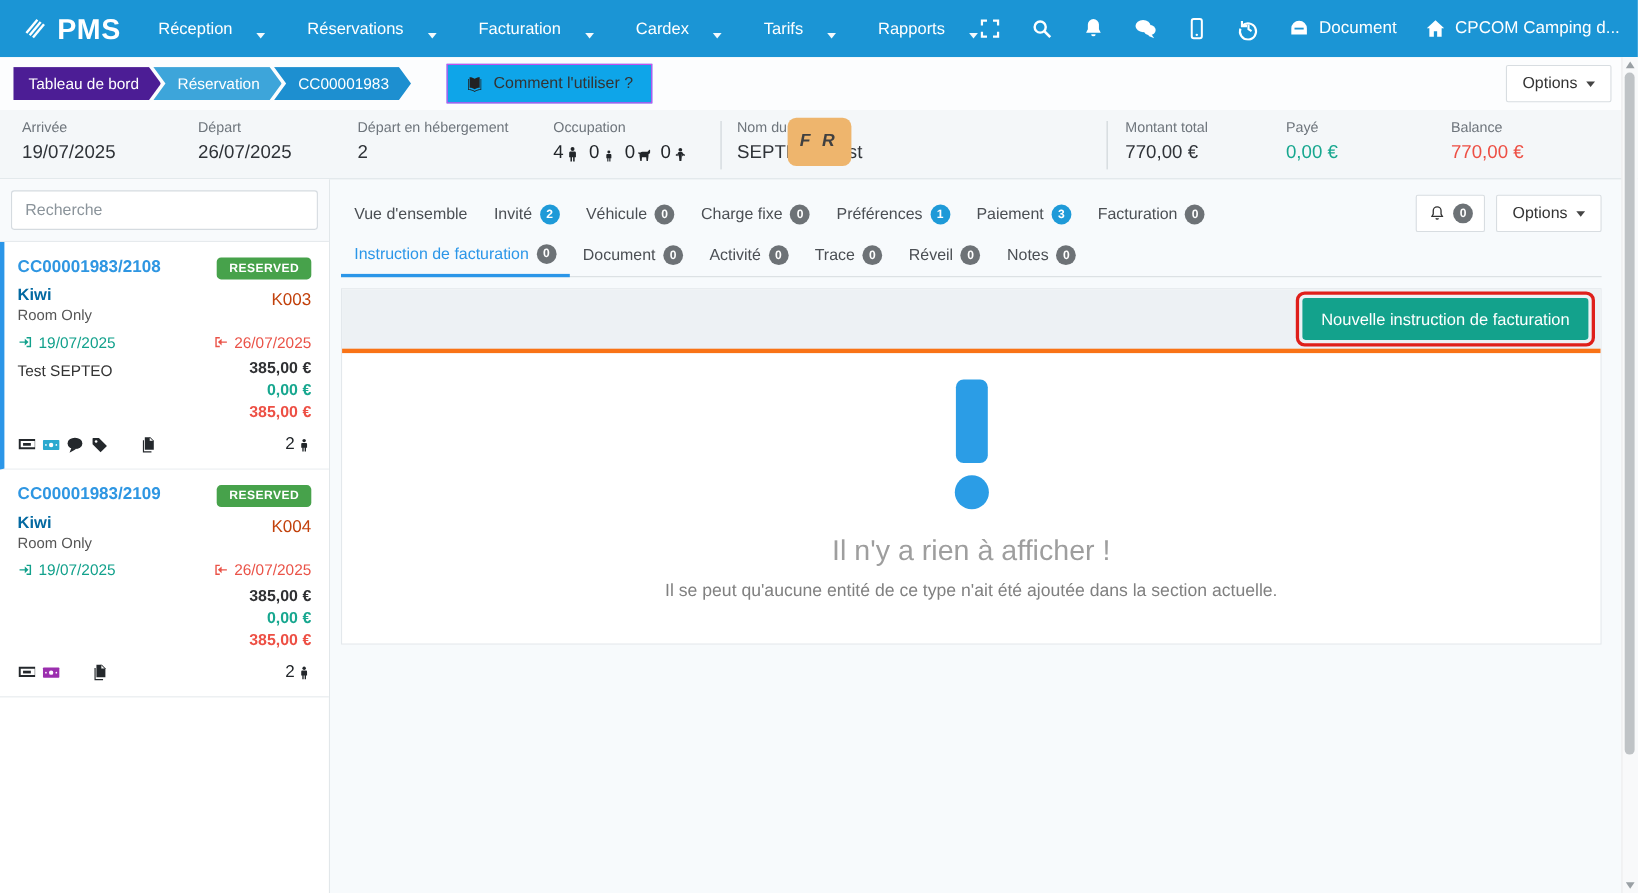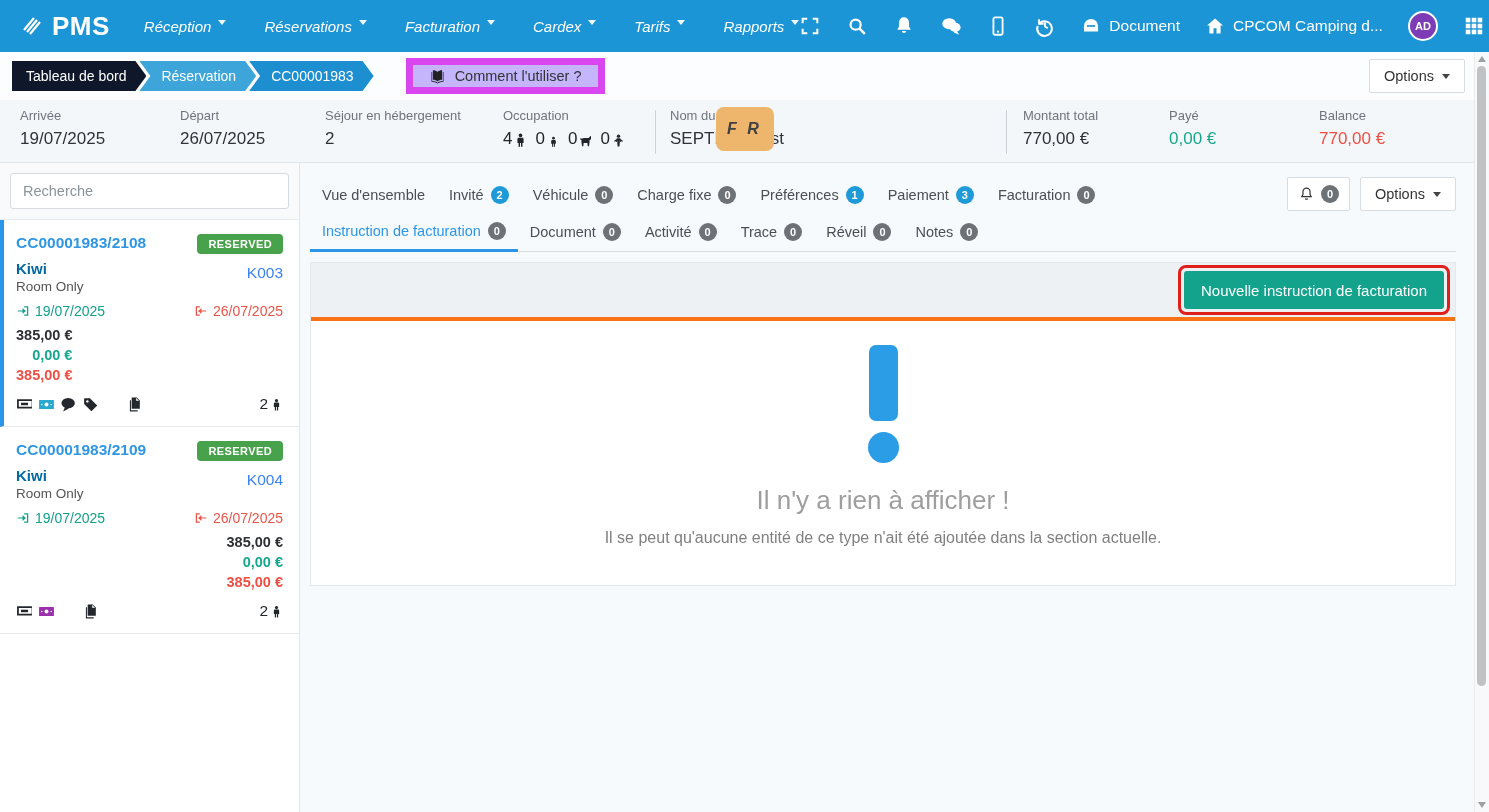--- a/index.html
+++ b/index.html
@@ -4,37 +4,37 @@
 <style>
   * { margin:0; padding:0; box-sizing:border-box; }
   html,body { width:1489px; height:812px; font-family:"Liberation Sans","DejaVu Sans",sans-serif; background:#f7fafc; overflow:hidden; }
   .app { position:relative; width:1489px; height:812px; background:#f7fafc; }
 
   
   .topnav { height:52px; background:#1b95d5; display:flex; align-items:center; padding:0 14px 0 22px; color:#fff; }
   .logo { display:flex; align-items:center; gap:6px; margin-right:34px; cursor:pointer; }
   .logo-text { font-size:26px; font-weight:bold; letter-spacing:.5px; }
   .menus { display:flex; align-items:center; gap:38px; font-size:15px; }
-  .menu-item { display:flex; align-items:flex-start; gap:7px; cursor:pointer; white-space:nowrap;font-style:italic; }
+  .menu-item { display:flex; align-items:flex-end; gap:22px; cursor:pointer; white-space:nowrap; }
   .caret-w { width:0; height:0; border-left:4.5px solid transparent; border-right:4.5px solid transparent; border-top:5px solid rgba(255,255,255,.95); margin-top:2px; }
   .caret-d { width:0; height:0; border-left:4.5px solid transparent; border-right:4.5px solid transparent; border-top:5px solid #444; margin-left:8px; }
   .nav-right { margin-left:auto; display:flex; align-items:center; gap:25px; }
   .nav-icon { width:22px; height:22px; display:inline-flex; cursor:pointer; }
   .nav-icon svg { width:100%; height:100%; }
   .nav-chip { display:flex; align-items:center; gap:8px; font-size:15.5px; cursor:pointer; white-space:nowrap; }
   .avatar { width:30px; height:30px; border-radius:50%; background:#7d3cb5; border:2px solid #fff; color:#fff; font-size:11px; font-weight:bold; display:flex; align-items:center; justify-content:center; cursor:pointer; }
 
   
   .crumb-row { position:relative; height:48px; background:#fcfdfe; display:flex; align-items:center; padding:0 12px; }
   .crumbs { display:flex; align-items:center; }
   .crumb { color:#fff; font-size:14px; padding:7px 20px 7px 22px; cursor:pointer; white-space:nowrap; }
-  .crumb.c0 { background:#0f172a; clip-path:polygon(0 0,calc(100% - 11px) 0,100% 50%,calc(100% - 11px) 100%,0 100%); padding-left:14px; }
+  .crumb.c0 { background:#4c1d95; clip-path:polygon(0 0,calc(100% - 11px) 0,100% 50%,calc(100% - 11px) 100%,0 100%); padding-left:14px; }
   .crumb.c1 { background:#3da5da; clip-path:polygon(0 0,calc(100% - 11px) 0,100% 50%,calc(100% - 11px) 100%,0 100%,11px 50%); margin-left:-7px; }
   .crumb.c2 { background:#1d8fd0; clip-path:polygon(0 0,calc(100% - 11px) 0,100% 50%,calc(100% - 11px) 100%,0 100%,11px 50%); margin-left:-7px; }
-  .help-btn { margin-left:32px; display:flex; align-items:center; gap:9px; background:#c4b5fd; border:7px solid #d946ef; height:36px; padding:0 16px; font-size:14.5px; color:#333; cursor:pointer; font-family:inherit; }
+  .help-btn { margin-left:32px; display:flex; align-items:center; gap:9px; background:#0ea5e9; border:1px solid #d946ef; height:36px; padding:0 16px; font-size:14.5px; color:#333; cursor:pointer; font-family:inherit; }
   .help-btn svg { width:17px; height:17px; fill:#222; }
   .flag-badge { position:absolute; left:50%; top:55px; transform:translateX(-50%); width:58px; height:44px; background:#eeb56d; border-radius:8px; color:#404040; font-weight:bold; font-size:16px; letter-spacing:3px; display:flex; align-items:center; justify-content:center; z-index:3; cursor:pointer;font-style:italic; }
   .opt-btn { display:flex; align-items:center; background:#fff; border:1px solid #d8dde1; border-radius:2px; height:34px; padding:0 14px; font-size:14.5px; color:#333; cursor:pointer; font-family:inherit; }
   .crumb-row .opt-btn { margin-left:auto; margin-right:12px; }
 
   
   .summary { height:63px; background:#f4f7f9; border-bottom:1px solid #dfe5e9; display:flex; align-items:stretch; padding:8px 0 0 20px; }
   .sum-col { display:flex; flex-direction:column; gap:6px; }
   .sum-label { font-size:13px; color:#6e757c; }
   .sum-value { font-size:17px; color:#2f3338; }
@@ -57,21 +57,21 @@
   .search-input { width:100%; height:36px; border:1px solid #d5dbe0; border-radius:3px; padding:0 12px; font-size:14.5px; color:#444; font-family:inherit; background:#fff; }
   .search-input::placeholder { color:#8b949b; }
   .res-card { padding:14px 16px 13px 16px; border-bottom:1px solid #e6eaed; background:#fff; }
   .res-card.selected { border-left:4px solid #2b96e8; padding-left:12px; }
   .rc-top { display:flex; align-items:flex-start; justify-content:space-between; }
   .rc-id { color:#2e96e2; font-weight:bold; font-size:15.5px; cursor:pointer; }
   .rc-status { background:#47a24b; color:#fff; font-size:11px; font-weight:bold; letter-spacing:.4px; padding:4px 11px; border-radius:4px; }
   .rc-mid { display:flex; justify-content:space-between; margin-top:6px; }
   .rc-name { font-weight:bold; font-size:15px; color:#0369a1; }
   .rc-rate { font-size:13.5px; color:#555; margin-top:2px; }
-  .rc-room { color:#3b82f6; font-size:15.5px; margin-top:4px; cursor:pointer; }
+  .rc-room { color:#c2410c; font-size:15.5px; margin-top:4px; cursor:pointer; }
   .rc-dates { display:flex; justify-content:space-between; margin-top:9px; font-size:14px; }
   .rc-date { display:flex; align-items:center; gap:5px; }
   .rc-date svg { width:14px; height:14px; }
   .rc-date.in { color:#12a18c; } .rc-date.in svg{ fill:#12a18c; }
   .rc-date.out { color:#ea5348; } .rc-date.out svg{ fill:#ea5348; }
   .rc-fin { display:flex; justify-content:space-between; margin-top:8px; }
   .rc-guest { font-size:14px; color:#333; padding-top:2px; }
   .rc-amounts { display:flex; flex-direction:column; align-items:flex-end; gap:4px; font-size:14.5px; font-weight:bold; }
   .amt-total { color:#2f3033; } .amt-paid { color:#17a78f; } .amt-bal { color:#ed4f44; }
   .rc-foot { display:flex; align-items:center; margin-top:12px; }
@@ -261,21 +261,21 @@
   <div class="summary">
     <div class="sum-col w-arr">
       <span class="sum-label">Arrivée</span>
       <span class="sum-value">19/07/2025</span>
     </div>
     <div class="sum-col w-dep">
       <span class="sum-label">Départ</span>
       <span class="sum-value">26/07/2025</span>
     </div>
     <div class="sum-col w-stay">
-      <span class="sum-label">Séjour en hébergement</span>
+      <span class="sum-label">Départ en hébergement</span>
       <span class="sum-value">2</span>
     </div>
     <div class="sum-col w-occ">
       <span class="sum-label">Occupation</span>
       <span class="occ-val">
         <span class="occ-pair">
             <span>4</span>
             <svg class="occ-icon" viewBox="0 0 24 24">
               <circle cx="12" cy="3.8" r="2.9"></circle>
               <path d="M9 7.6h6c1.1 0 1.9.9 1.9 2v6.2h-1.8V22h-2.3v-6.2h-1.6V22H8.9v-6.2H7.1V9.6c0-1.1.8-2 1.9-2z"></path>
@@ -355,20 +355,21 @@
             </span>
           <span class="rc-date out">
               <svg viewBox="0 0 24 24">
                 <path d="M10 4H3v16h7v-2.2H5.2V6.2H10z"></path>
                 <path d="M21 11h-8.2V6.8L7 12l5.8 5.2V13H21z"></path>
               </svg>
               <span>26/07/2025</span>
             </span>
         </div>
         <div class="rc-fin">
+          <span class="rc-guest">Test SEPTEO</span>
           <span class="rc-amounts">
             <span class="amt-total">385,00 €</span>
             <span class="amt-paid">0,00 €</span>
             <span class="amt-bal">385,00 €</span>
           </span>
         </div>
         <div class="rc-foot">
           <svg class="ic ic-dark" viewBox="0 0 24 24">
               <path fill-rule="evenodd" d="M1.5 4.5h21v13h-21zM4 7v8h18V7z"></path>
               <rect x="7" y="9.5" width="10" height="3.5"></rect>

